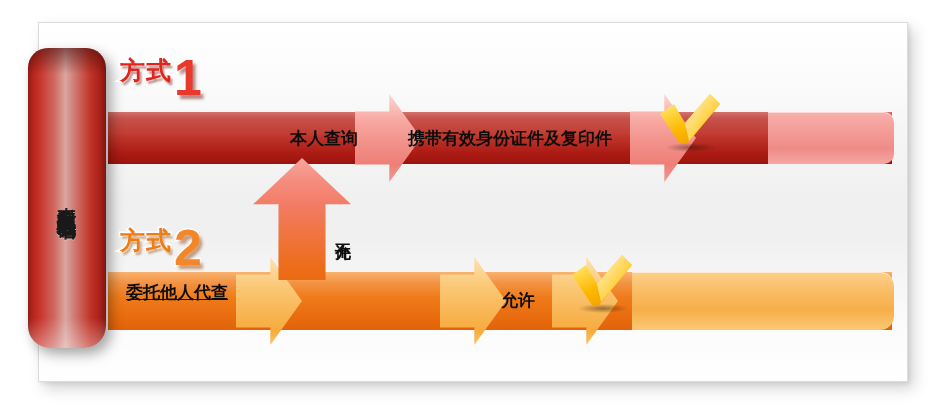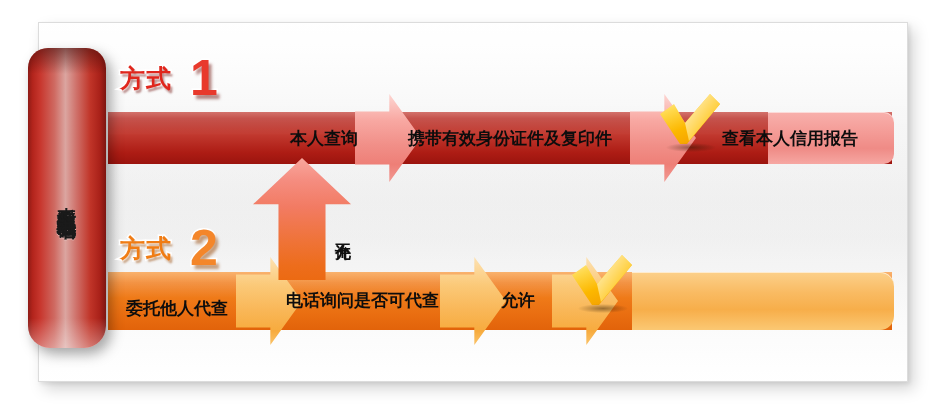--- a/index.html
+++ b/index.html
@@ -114,21 +114,21 @@
   }
   .up-arrow-label{
     position:absolute;left:253px;top:186px;width:98px;height:90px;z-index:7;
     display:flex;align-items:flex-start;justify-content:center;
     writing-mode:vertical-rl;text-orientation:upright;
     font-size:16px;font-weight:bold;color:#111;line-height:1;
     letter-spacing:0px;
   }
 
   
-  .badge{position:absolute;z-index:9;display:flex;align-items:center;white-space:nowrap;gap:16px;}
+  .badge{position:absolute;z-index:9;display:flex;align-items:flex-start;white-space:nowrap;}
   .badge .word{
     font-size:25px;font-weight:bold;line-height:1;
     letter-spacing:1px;
     -webkit-text-stroke:3px #ffffff;
     paint-order:stroke fill;
   }
   .badge .num{
     font-size:50px;font-weight:bold;line-height:.82;margin-left:2px;
     -webkit-text-stroke:3px #ffffff;
     paint-order:stroke fill;
@@ -169,21 +169,20 @@
   <div class="bar red">
     <div class="bar-top-sheen"></div>
     <div class="cap"></div>
   </div>
 
   <div class="chev red" style="left:355px;top:94px;"></div>
   <div class="chev red" style="left:630px;top:94px;"></div>
 
   <div class="lbl ondark" style="left:290px;top:128px;">本人查询</div>
   <div class="lbl ondark" style="left:408px;top:128px;">携带有效身份证件及复印件</div>
-  <div class="lbl ondark" style="left:722px;top:128px;">查看本人信用报告</div>
 
   <div class="check" style="left:658px;top:92px;">
     <svg viewBox="0 0 64 58" aria-hidden="true">
       <defs>
         <linearGradient id="gold1" x1="0" y1="0" x2="0.5" y2="1">
           <stop offset="0%" stop-color="#fff4c0"></stop>
           <stop offset="35%" stop-color="#ffd84a"></stop>
           <stop offset="70%" stop-color="#fcb800"></stop>
           <stop offset="100%" stop-color="#f5a300"></stop>
         </linearGradient>
@@ -204,22 +203,21 @@
 
   <div class="bar orange">
     <div class="bar-top-sheen"></div>
     <div class="cap"></div>
   </div>
 
   <div class="chev orange" style="left:236px;top:257px;"></div>
   <div class="chev orange" style="left:440px;top:257px;"></div>
   <div class="chev orange" style="left:552px;top:257px;"></div>
 
-  <div class="lbl ondark" style="left:126px;top:298px;">委托他人代查</div>
-  <div class="lbl ondark" style="left:286px;top:290px;">电话询问是否可代查</div>
+  <div class="lbl ondark" style="left:126px;top:282px;text-decoration:underline;">委托他人代查</div>
   <div class="lbl ondark" style="left:501px;top:290px;">允许</div>
 
   <div class="check" style="left:570px;top:253px;">
     <svg viewBox="0 0 64 58" aria-hidden="true">
       <polygon points="2,22 16,12 27,31 52,2 62,12 29,52 22,52" fill="url(#gold1)"></polygon>
       <polygon points="27,31 52,2 62,12 31,49" fill="url(#gold2)"></polygon>
     </svg>
     <div class="check-shadow"></div>
   </div>
 

